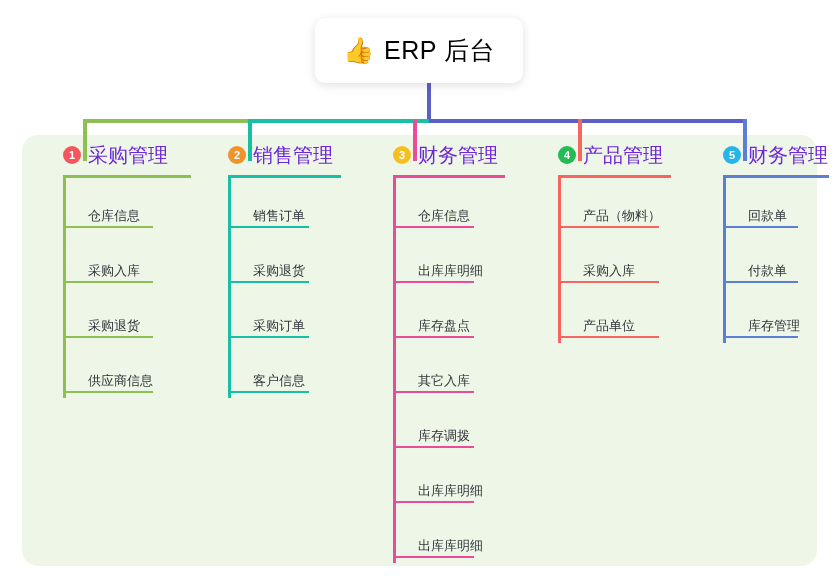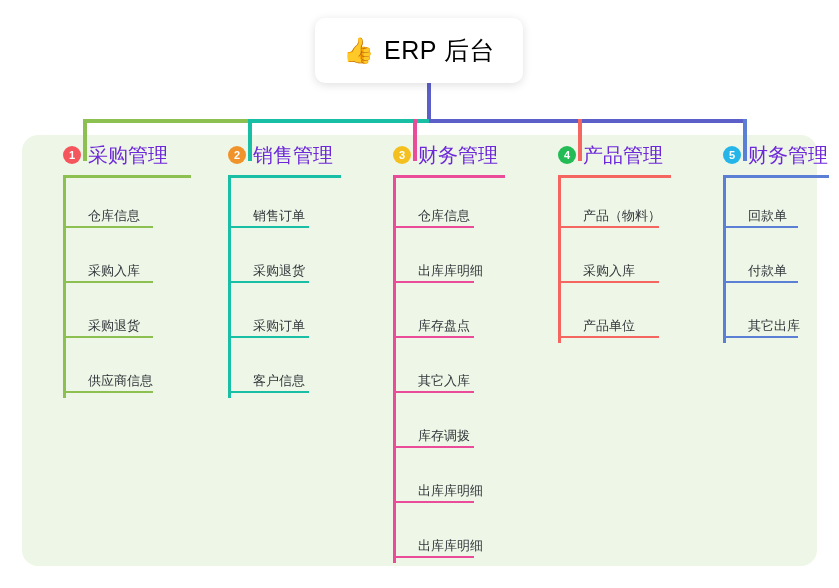--- a/index.html
+++ b/index.html
@@ -235,20 +235,20 @@
           <div class="rail" style="background: rgb(91, 127, 212); height: 165px;"></div>
           <div class="child">
             <span class="child-label">回款单</span>
             <div class="child-rule" style="width: 72px; background: rgb(91, 127, 212);"></div>
           </div>
           <div class="child">
             <span class="child-label">付款单</span>
             <div class="child-rule" style="width: 72px; background: rgb(91, 127, 212);"></div>
           </div>
           <div class="child">
-            <span class="child-label">其它出库</span>
+            <span class="child-label">库存管理</span>
             <div class="child-rule" style="width: 72px; background: rgb(91, 127, 212);"></div>
           </div>
         </div>
       </div>
     </div>
 
 </div>
 
 </body></html>

